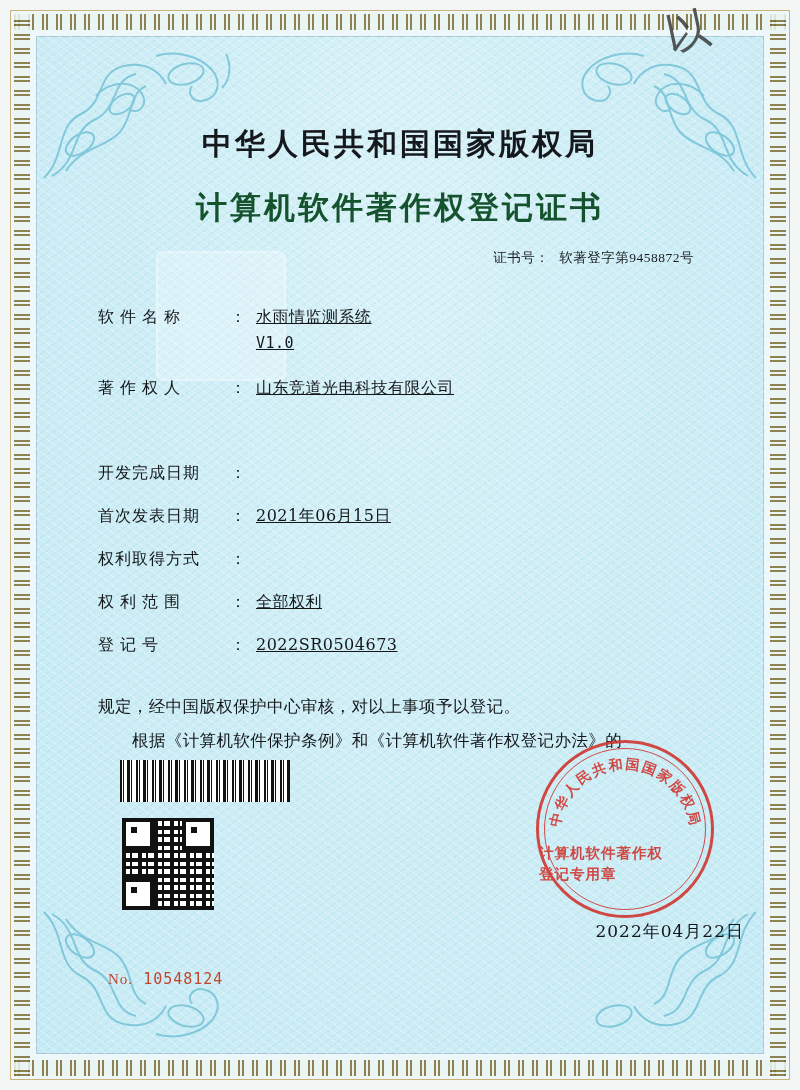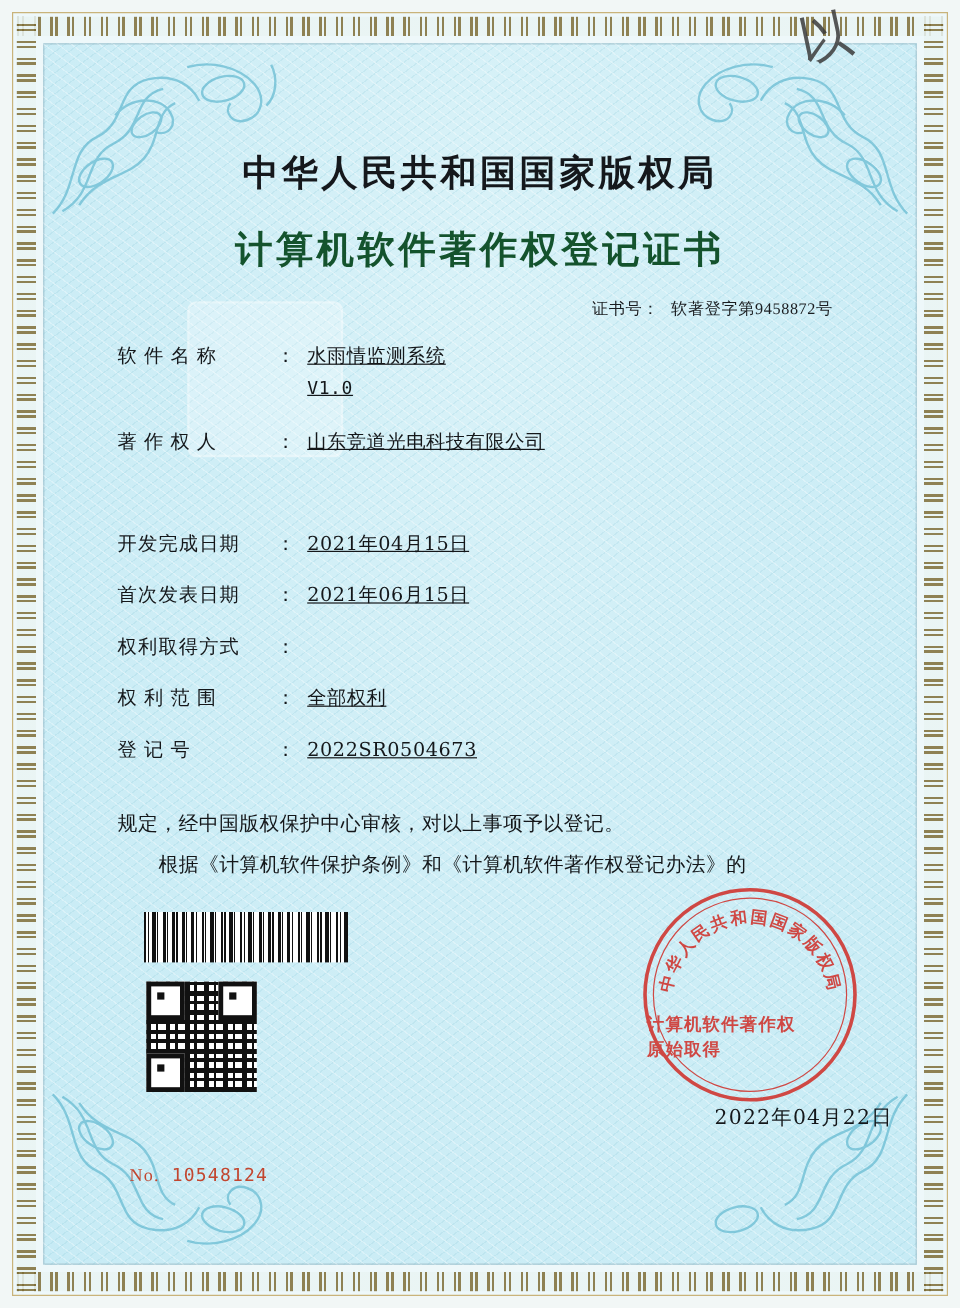--- a/index.html
+++ b/index.html
@@ -108,21 +108,21 @@
   .cert-no {
     margin-top: 20px;
     text-align: right;
     padding-right: 8px;
     font-size: 13.5px;
     color: #1a1d20;
     letter-spacing: .5px;
   }
   .cert-no .cno-label { margin-right: 10px; }
 
-  .fields { margin-top: 20px; }
+  .fields { margin-top: 40px; }
   .row {
     display: flex;
     align-items: flex-start;
     margin-bottom: 20px;
     font-size: 16px;
     color: #14171a;
   }
   .row .lbl {
     width: 132px;
     flex: 0 0 132px;
@@ -364,21 +364,20 @@
         <span class="lbl">著 作 权 人</span>
         <span class="colon">：</span>
         <span class="val">山东竞道光电科技有限公司</span>
       </div>
 
       <div class="gap-row"></div>
 
       <div class="row" style="margin-top:28px;">
         <span class="lbl">开发完成日期</span>
         <span class="colon">：</span>
-        <span class="val">2021年04月15日</span>
       </div>
 
       <div class="row" style="margin-top:22px;">
         <span class="lbl">首次发表日期</span>
         <span class="colon">：</span>
         <span class="val">2021年06月15日</span>
       </div>
 
       <div class="row" style="margin-top:22px;">
         <span class="lbl">权利取得方式</span>
@@ -425,18 +424,18 @@
         <path id="arcpath" d="M 20 92 A 66 66 0 0 1 152 92"></path>
       </defs>
       <text text-anchor="middle">
         <textPath href="#arcpath" startOffset="50%">中华人民共和国国家版权局</textPath>
       </text>
     </svg>
     <svg class="seal-star" width="52" height="50" viewBox="0 0 52 50" style="left:50%; top:30px; transform:translateX(-50%);">
       <polygon points="26,2 32,19 50,19 35,30 41,48 26,37 11,48 17,30 2,19 20,19" fill="#d0322c"></polygon>
     </svg>
     <div class="seal-l1">计算机软件著作权</div>
-    <div class="seal-l2">原始取得</div>
+    <div class="seal-l2">登记专用章</div>
   </div>
 
   <div class="issue-date">2022年04月22日</div>
 
 </div>
 
 </body></html>

